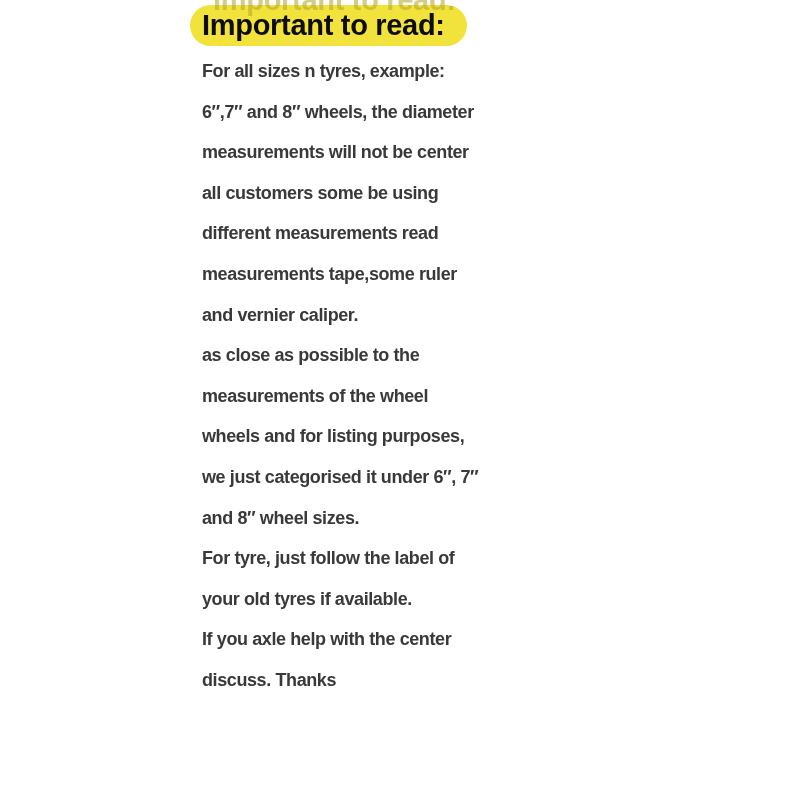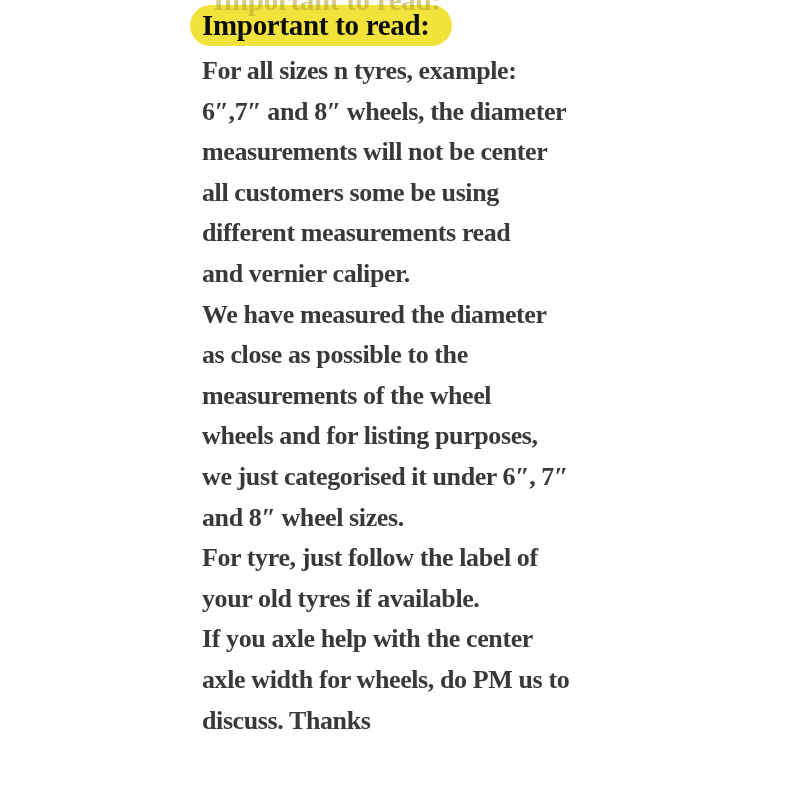--- a/index.html
+++ b/index.html
@@ -11,21 +11,20 @@
     height: 800px;
     background: var(--page-bg, #ffffff);
     overflow: hidden;
     font-family: "Liberation Sans", sans-serif;
   }
   .canvas {
     position: relative;
     width: 800px;
     height: 756px;
     overflow: hidden;
-    font-family: Liberation Serif, serif;
   }
   
   .heading-ghost {
     position: absolute;
     left: 213px;
     top: -16px;
     font-size: 29px;
     font-weight: 700;
     letter-spacing: -0.3px;
     color: var(--ghost-color, rgba(178, 162, 40, 0.55));
@@ -52,21 +51,21 @@
     white-space: nowrap;
   }
   .note-body {
     position: absolute;
     left: 202px;
     top: 51px;
     width: 560px;
     z-index: 1;
   }
   .body-line {
-    font-size: 26px;
+    font-size: 18px;
     font-weight: 700;
     letter-spacing: -0.4px;
     line-height: 40.6px;
     color: var(--text-color, #39393b);
     white-space: nowrap;
   }
 </style>
 </head>
 <body style="--page-bg: #ffffff; --text-color: #39393b; --heading-color: #0d0d0d; --highlight: #f2e33c; --ghost-color: rgba(178, 162, 40, 0.55);">
 
@@ -77,27 +76,26 @@
   <div class="heading-pill">
     <span class="heading-text">Important to read:</span>
   </div>
 
   <div class="note-body">
       <div class="body-line">For all sizes n tyres, example:</div>
       <div class="body-line">6″,7″ and 8″ wheels, the diameter</div>
       <div class="body-line">measurements will not be center</div>
       <div class="body-line">all customers some be using</div>
       <div class="body-line">different measurements read</div>
+      <div class="body-line">measurements tape,some ruler</div>
       <div class="body-line">and vernier caliper.</div>
-      <div class="body-line">We have measured the diameter</div>
       <div class="body-line">as close as possible to the</div>
       <div class="body-line">measurements of the wheel</div>
       <div class="body-line">wheels and for listing purposes,</div>
       <div class="body-line">we just categorised it under 6″, 7″</div>
       <div class="body-line">and 8″ wheel sizes.</div>
       <div class="body-line">For tyre, just follow the label of</div>
       <div class="body-line">your old tyres if available.</div>
       <div class="body-line">If you axle help with the center</div>
-      <div class="body-line">axle width for wheels, do PM us to</div>
       <div class="body-line">discuss. Thanks</div>
     </div>
 
 </div>
 
 </body></html>

